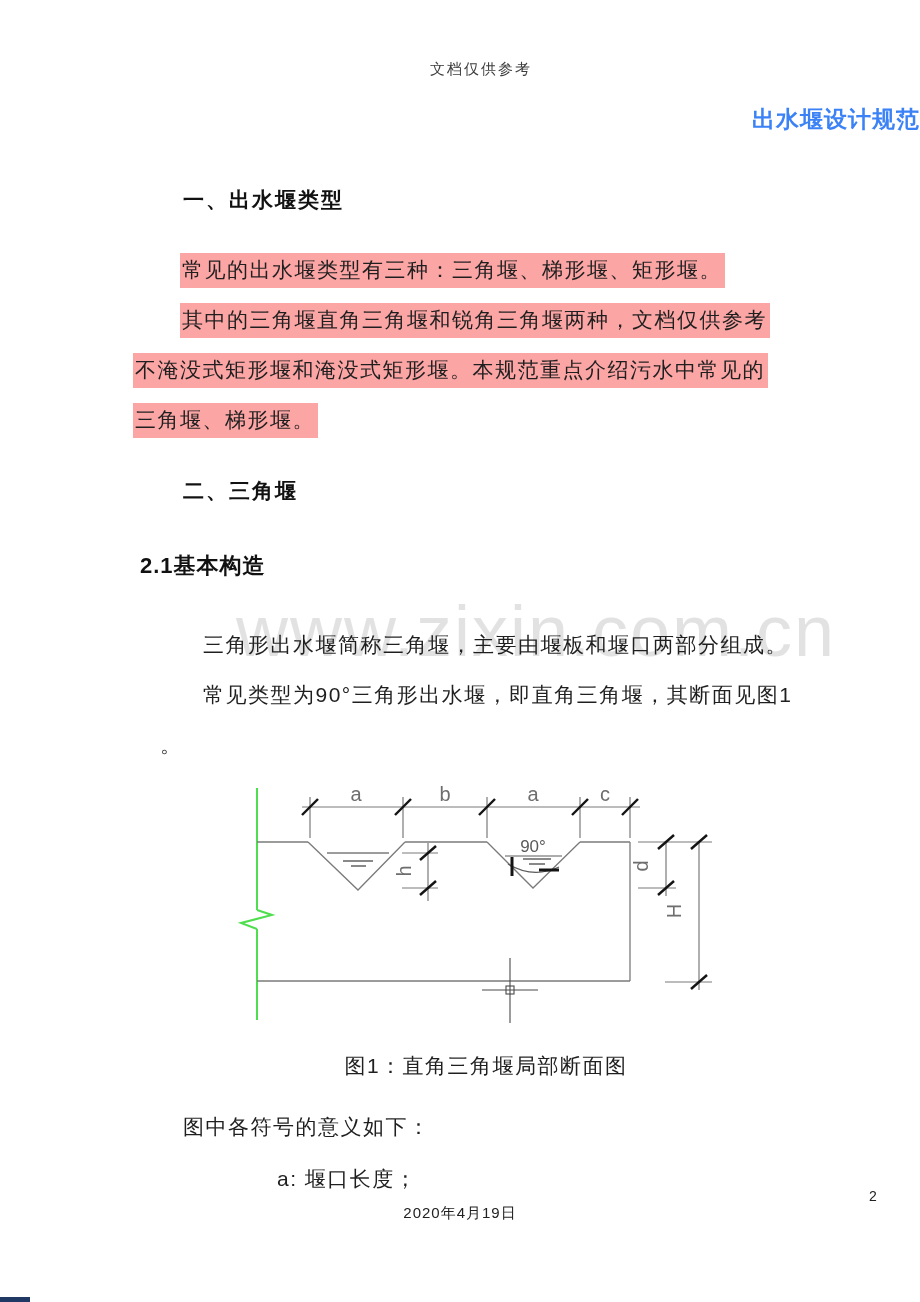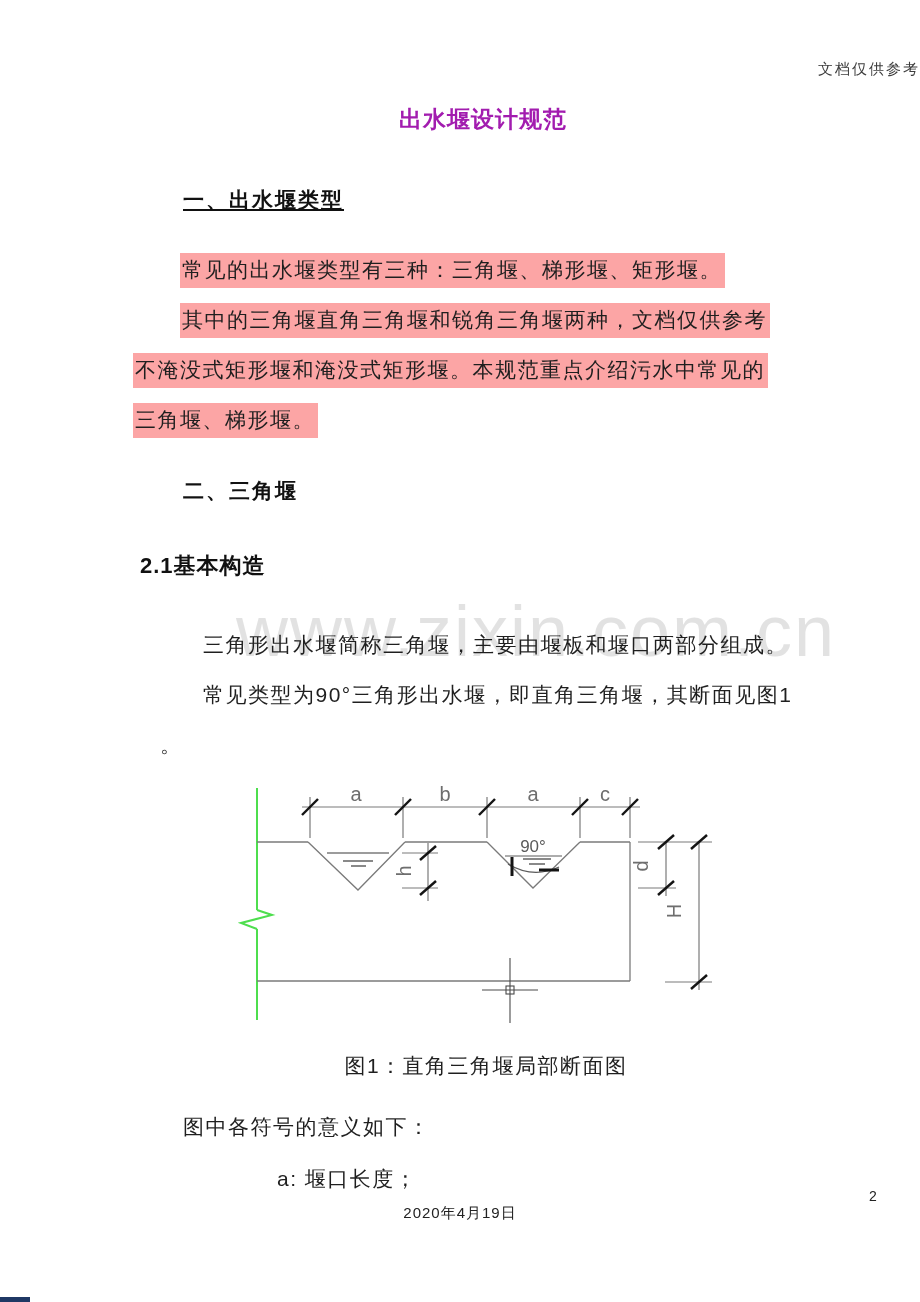--- a/index.html
+++ b/index.html
@@ -8,29 +8,29 @@
     font-family:"Liberation Sans","DejaVu Sans",sans-serif;color:#1f1f1f;
     overflow:hidden;
   }
   .abs{position:absolute;}
   #watermark{
     left:236px;top:590px;font-size:72px;letter-spacing:2px;
     color:#cccccc;opacity:.55;z-index:0;white-space:nowrap;
   }
   .z1{z-index:1;}
   #header-note{
-    top:60px;left:0;right:0;text-align:right;padding-left:42px;
+    top:60px;left:0;right:0;text-align:center;padding-left:42px;
     font-size:15px;letter-spacing:2px;color:#3d3d3d;
   }
   #doc-title{
-    top:104px;left:0;right:0;text-align:center;padding-left:46px;
-    font-size:23px;font-weight:bold;letter-spacing:1px;color:#a21caf;
+    top:104px;left:0;right:0;text-align:right;padding-left:46px;
+    font-size:23px;font-weight:bold;letter-spacing:1px;color:#3b82f6;
   }
   .h-num{font-size:21px;font-weight:bold;letter-spacing:2px;color:#111;}
-  #heading-1{top:186px;left:183px;text-decoration:underline;}
+  #heading-1{top:186px;left:183px;}
   #heading-2{top:477px;left:183px;}
   #heading-21{top:551px;left:140px;font-size:22px;font-weight:bold;color:#111;letter-spacing:1px;}
   .para{font-size:21px;letter-spacing:1.5px;line-height:50px;white-space:nowrap;}
   #highlight-block{top:245px;left:133px;}
   #highlight-block .line{height:50px;}
   #highlight-block .hl{
     background:#fca5a5;padding:5px 3px 7px 2px;
   }
   .indent1{margin-left:47px;}
   .indent2{margin-left:43px;}

